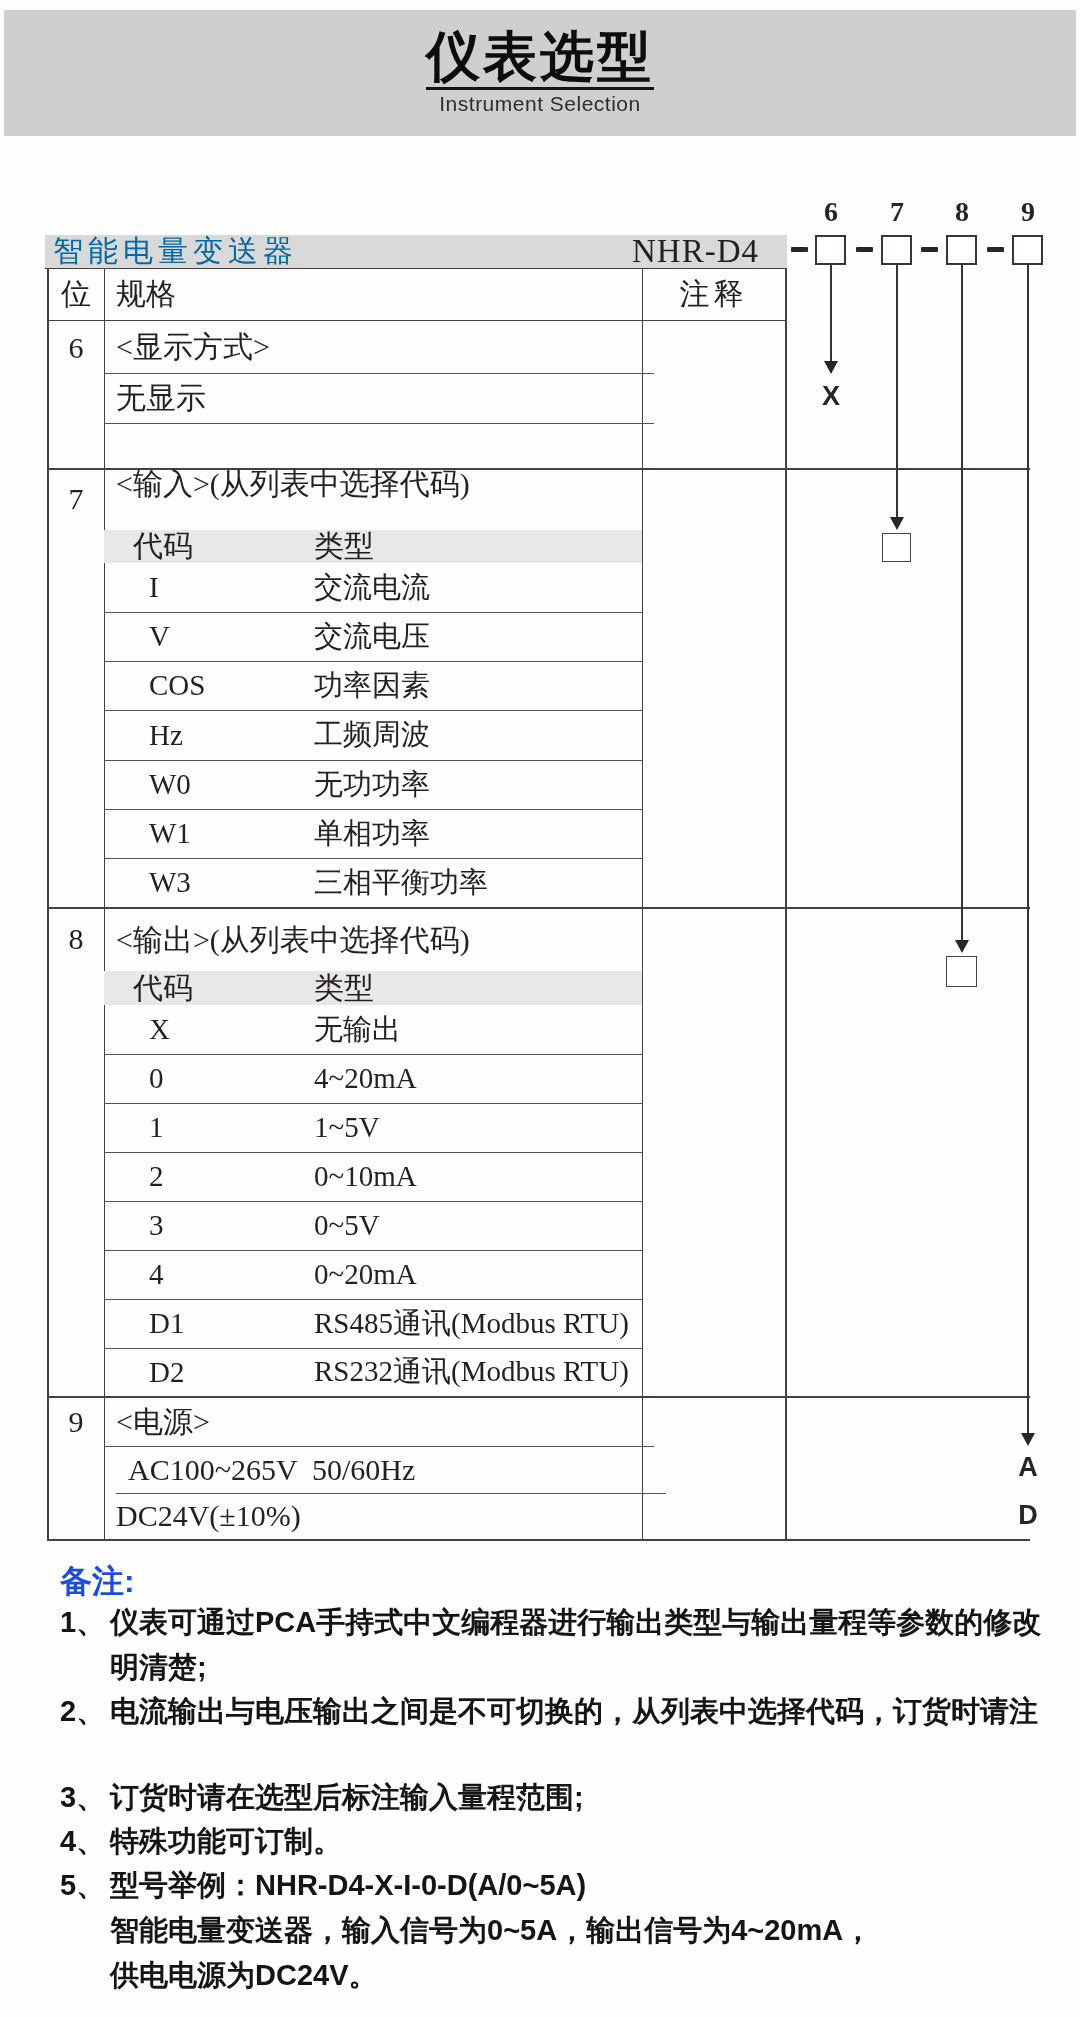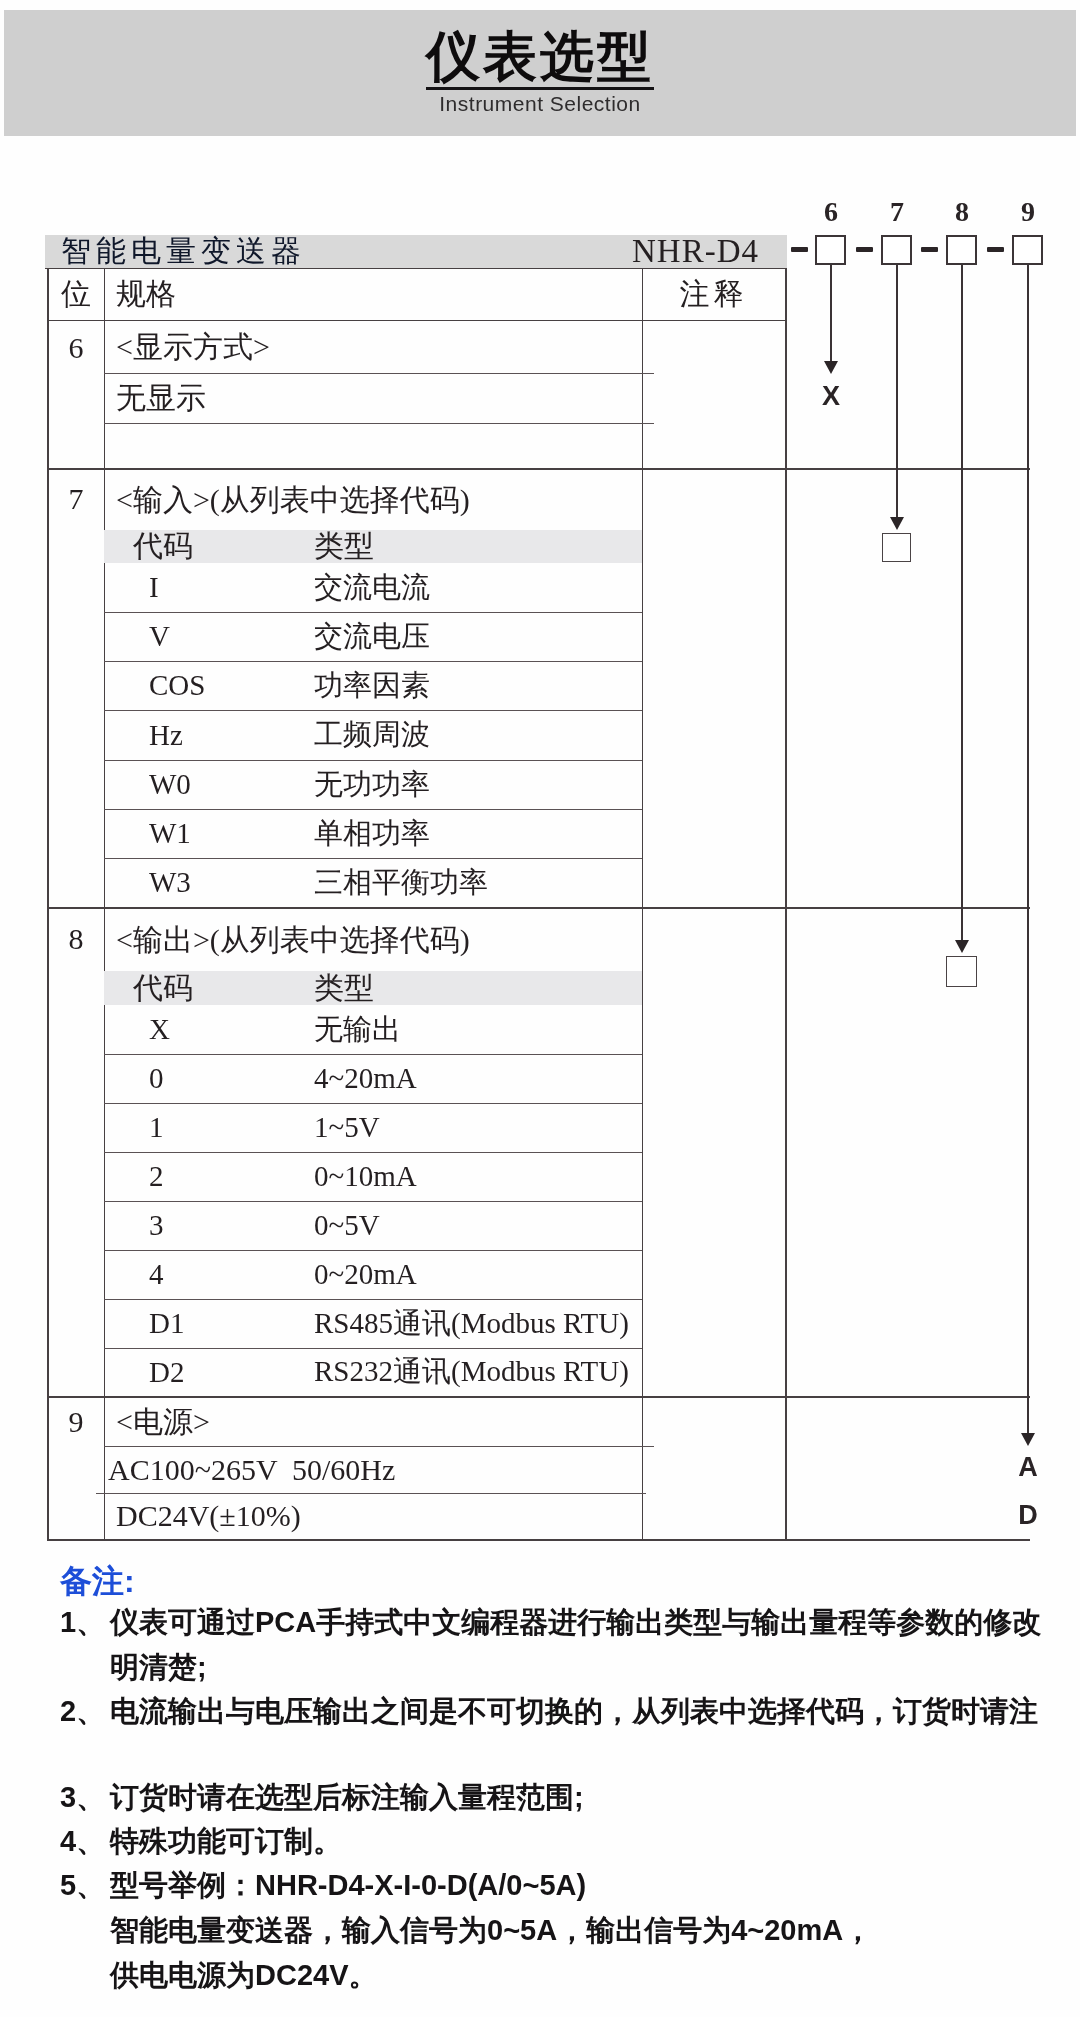--- a/index.html
+++ b/index.html
@@ -11,21 +11,21 @@
   
   .hero{left:4px;top:10px;width:1072px;height:126px;background:#cfcfcf;text-align:center;}
   .hero-title{display:inline-block;margin-top:18px;font-size:54px;font-weight:bold;
               letter-spacing:3px;color:#0e0c0d;border-bottom:3px solid #141214;
               padding-bottom:2px;line-height:1.05;}
   .hero-sub{font-size:21px;color:#2e2c2d;margin-top:2px;letter-spacing:0.5px;}
 
   
   .band{left:45px;top:235px;width:742px;height:33px;background:#d9d9d9;
         border-bottom:1px solid #474042;display:flex;align-items:center;}
-  .band-name{font-size:30px;letter-spacing:5px;padding-left:16px;color:#0f172a;}
+  .band-name{font-size:30px;letter-spacing:5px;padding-left:8px;color:#0369a1;}
   .band-model{font-size:33px;margin-left:auto;padding-right:28px;letter-spacing:1px;}
 
   
   .vline{background:#474042;width:1.4px;}
   .hline{background:#474042;height:1.4px;}
 
   
   .cell{display:flex;align-items:center;font-size:30px;color:#241f21;}
   .center{justify-content:center;}
   .padL{padding-left:12px;}
@@ -101,21 +101,21 @@
   <div class="abs cell padL row-line" style="left:104px;top:373px;width:538px;height:50px;">
       <span>无显示</span>
     </div>
   <div class="abs cell padL" style="left:104px;top:423px;width:538px;height:45px;">
       <span></span>
     </div>
 
   <div class="abs cell center" style="left:48px;top:470px;width:56px;height:58px;">
       <span class="pos-num">7</span>
     </div>
-  <div class="abs cell padL" style="left:104px;top:470px;width:538px;height:60px;">
+  <div class="abs cell padL" style="left:104px;top:454px;width:538px;height:60px;">
       <span>&lt;输入&gt;(从列表中选择代码)</span>
     </div>
   <div class="abs cell grayhead" style="left:104px;top:530px;width:538px;height:33px;">
     <span class="c-code-h">代码</span>
       <span class="c-type" style="font-size:30px;">类型</span>
   </div>
   <div class="abs cell row-line" style="left:104px;top:563px;width:538px;height:49px;">
       <span class="c-code">I</span>
       <span class="c-type">交流电流</span>
     </div>
@@ -186,21 +186,21 @@
       <span class="c-code">D2</span>
       <span class="c-type">RS232通讯(Modbus RTU)</span>
     </div>
 
   <div class="abs cell center" style="left:48px;top:1398px;width:56px;height:48px;">
       <span class="pos-num">9</span>
     </div>
   <div class="abs cell padL row-line" style="left:104px;top:1398px;width:538px;height:48px;">
       <span>&lt;电源&gt;</span>
     </div>
-  <div class="abs cell padL row-line" style="left:96px;top:1446px;width:538px;height:47px;">
+  <div class="abs cell padL row-line" style="left:116px;top:1446px;width:538px;height:47px;">
       <span style="white-space:pre;">AC100~265V  50/60Hz</span>
     </div>
   <div class="abs cell padL" style="left:104px;top:1493px;width:538px;height:46px;">
       <span>DC24V(±10%)</span>
     </div>
 
   <div class="abs digit" style="left:811px;top:196px;">6</div>
   <div class="abs digit" style="left:877px;top:196px;">7</div>
   <div class="abs digit" style="left:942px;top:196px;">8</div>
   <div class="abs digit" style="left:1008px;top:196px;">9</div>

